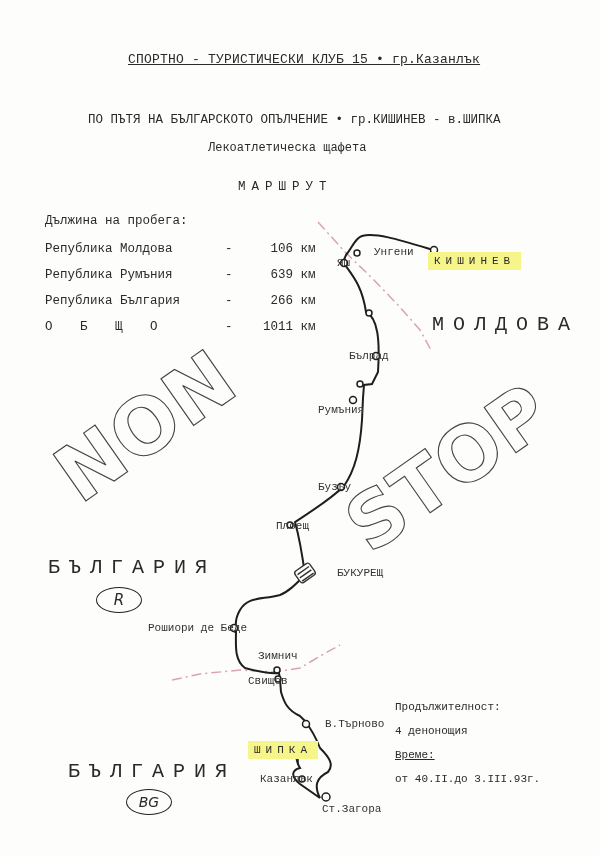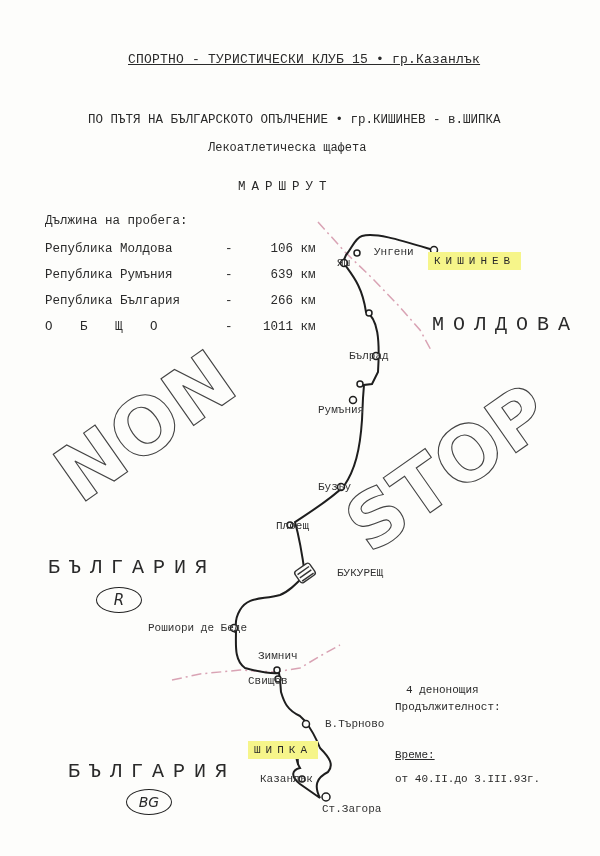--- a/index.html
+++ b/index.html
@@ -114,15 +114,15 @@
 <div class="abs city" style="left:264px; top:520px;">Плоещ</div>
 <div class="abs city" style="left:325px; top:567px;">БУКУРЕЩ</div>
 <div class="abs city" style="left:136px; top:622px;">Рошиори де Беде</div>
 <div class="abs city" style="left:246px; top:650px;">Зимнич</div>
 <div class="abs city" style="left:236px; top:675px;">Свищов</div>
 <div class="abs city" style="left:313px; top:718px;">В.Търново</div>
 <div class="abs city" style="left:248px; top:773px;">Казанлък</div>
 <div class="abs city" style="left:310px; top:803px;">Ст.Загора</div>
 
 <div class="abs info" style="top:701px;">Продължителност:</div>
-<div class="abs info" style="top:684px;margin-left:11px;">4 денонощия</div>
+<div class="abs info" style="top:725px;">4 денонощия</div>
 <div class="abs info" style="top:749px;text-decoration:underline;">Време:</div>
 <div class="abs info" style="top:773px;">от 40.II.до 3.III.93г.</div>
 
 </body></html>

